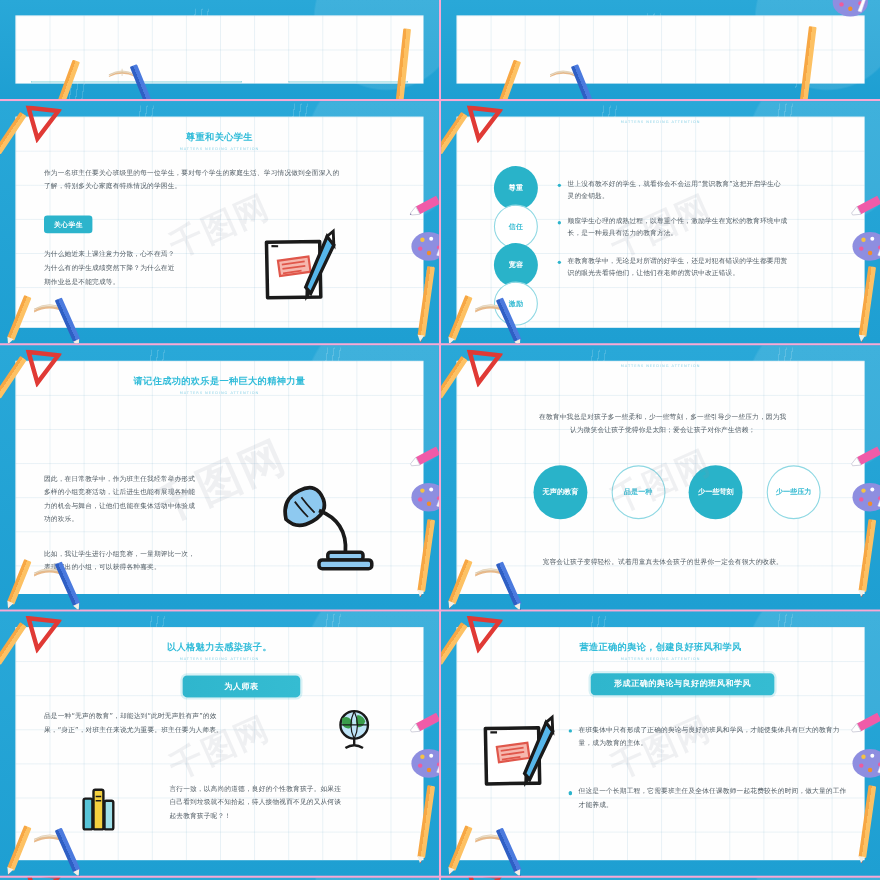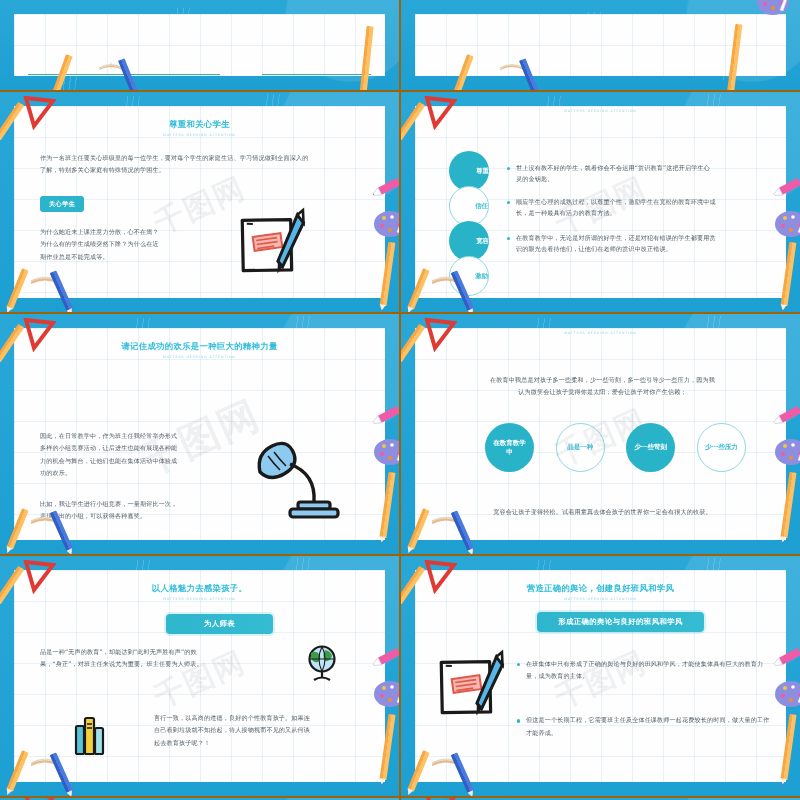--- a/index.html
+++ b/index.html
@@ -9,21 +9,21 @@
     font-family: "DejaVu Sans", "Liberation Sans", sans-serif;
     overflow: hidden;
   }
   #page {
     width: 800px; height: 800px;
     position: relative;
     display: grid;
     grid-template-columns: 399px 399px;
     grid-template-rows: 90px 220px 240px 240px 10px;
     gap: 2px;
-    background: #a16207;
+    background: #f9a8d4;
   }
 
   
   .slide {
     position: relative;
     overflow: hidden;
     background: #1fa5d6;
   }
   .slide-bg {
     position: absolute; inset: 0;
@@ -123,21 +123,21 @@
     display: flex; align-items: center; justify-content: center;
     text-align: center;
     font-weight: bold;
     line-height: 1.25;
   }
   .circle.fill { background: #29b3c9; color: #fff; }
   .circle.out  { background: #fff; border: 1px solid #8ed8e3; color: #39bcd3; }
 
   
   .stack { position: absolute; left: 34px; top: 50px; }
-  .stack .circle { width: 40px; height: 40px; font-size: 6.4px; margin-top: -5px; justify-content: flex-end; }
+  .stack .circle { width: 40px; height: 40px; font-size: 6.4px; margin-top: -5px; }
 
   
   .crow { position: absolute; left: 70px; right: 40px; top: 95px; display: flex; justify-content: space-between; }
   .crow .circle { width: 49px; height: 49px; font-size: 6.5px; padding: 0 7px; }
 
   
   .quote-wrap { position: absolute; left: 24px; right: 22px; top: 45px; display: flex; }
   .quote-name {
     background: #2cb4cc; color: #fff; font-weight: bold;
     font-size: 9.3px; border-radius: 7px 0 0 7px;
@@ -480,21 +480,21 @@
     </div>
     <div class="card">
       <div class="s-sub">MATTERS NEEDING ATTENTION</div>
       <div class="body-txt" style="position:absolute;left:30px;right:26px;top:46px;text-align:center">
         <div>在教育中我总是对孩子多一些柔和，少一些苛刻，多一些引导少一些压力，因为我</div>
         <div>认为微笑会让孩子觉得你是太阳；爱会让孩子对你产生信赖；</div>
       </div>
 
       <div class="crow">
         <div class="circle fill">
-            <span>在教育教学中</span>
+            <span>无声的教育</span>
           </div>
         <div class="circle out">
             <span>品是一种</span>
           </div>
         <div class="circle fill">
             <span>少一些苛刻</span>
           </div>
         <div class="circle out">
             <span>少一些压力</span>
           </div>

